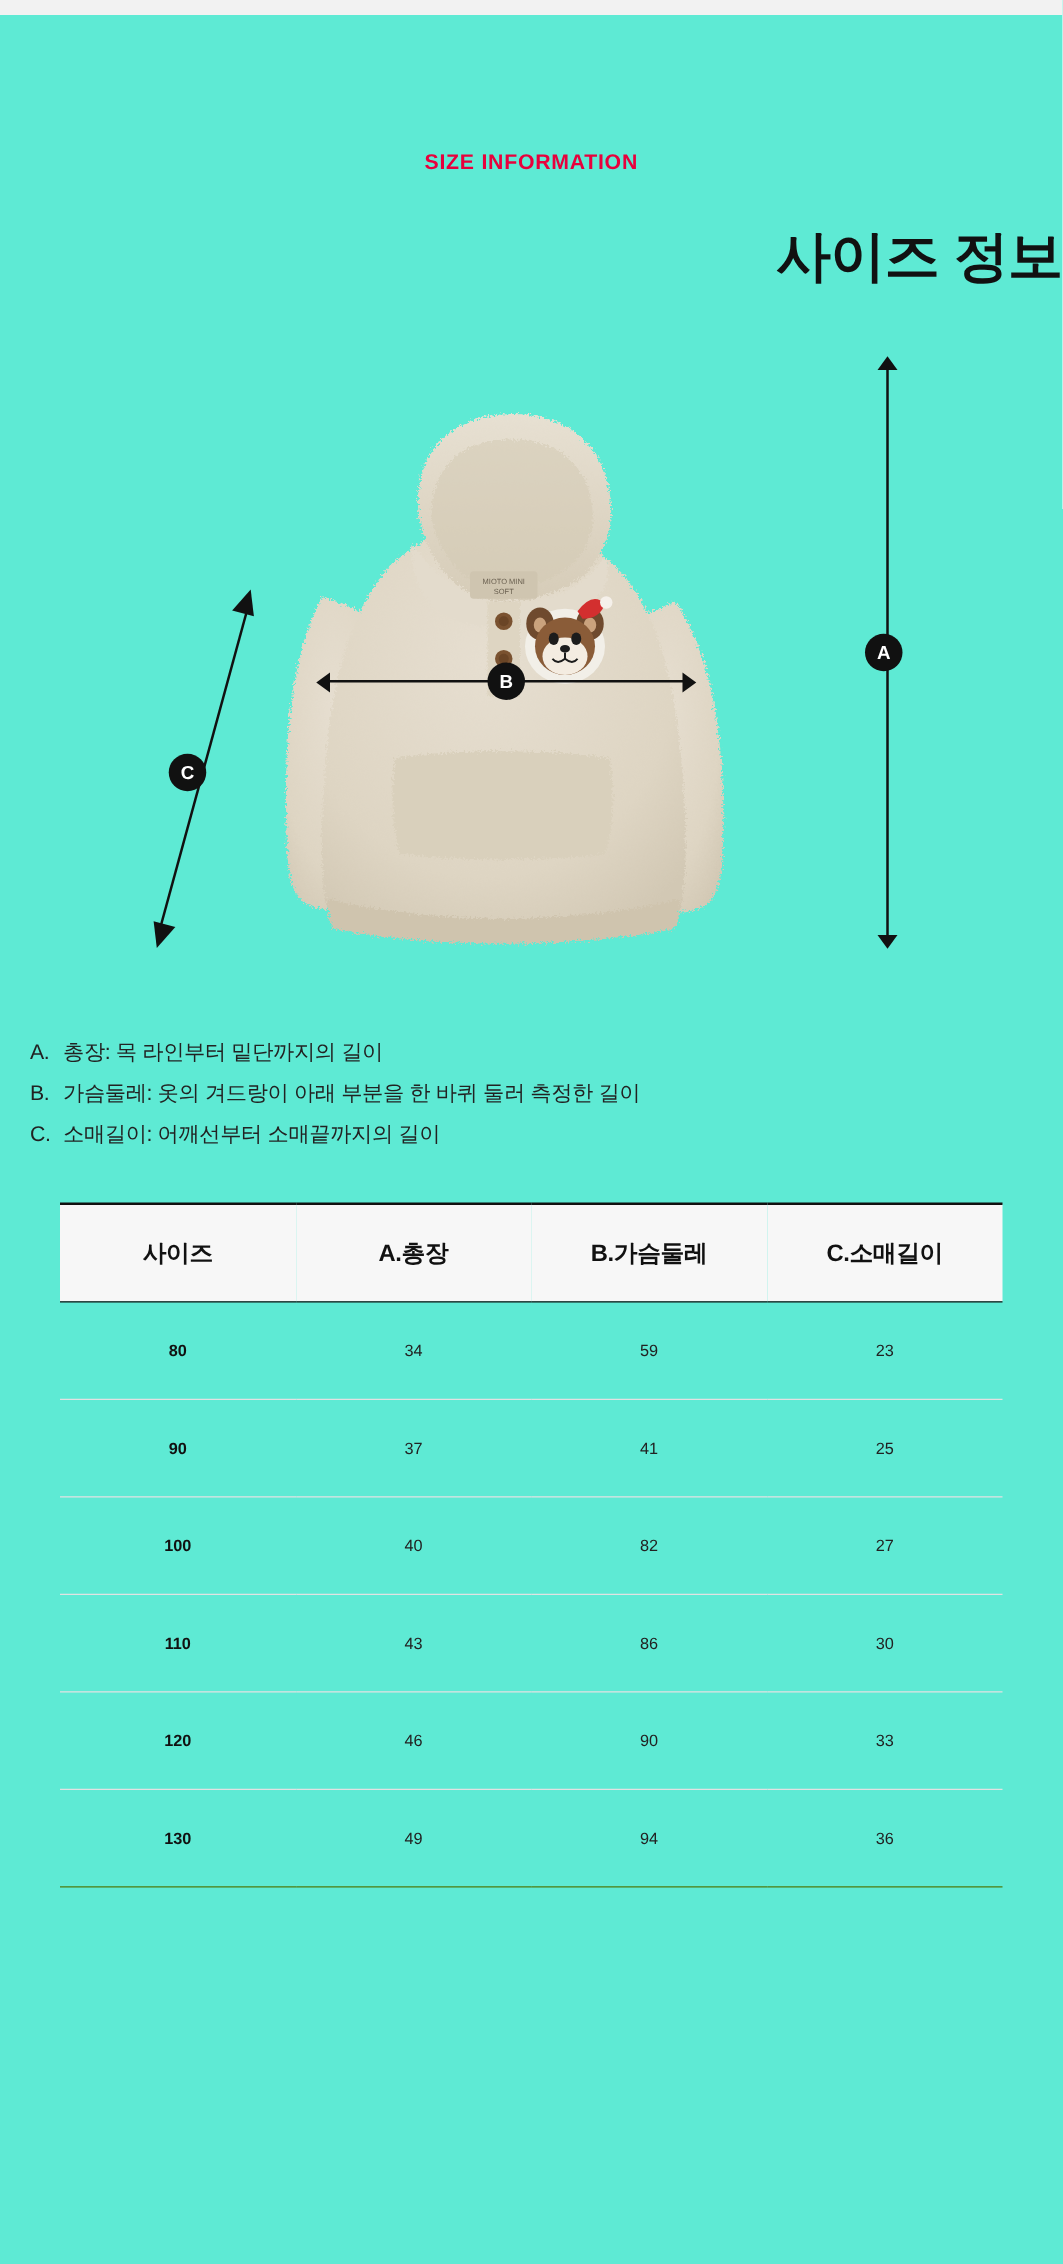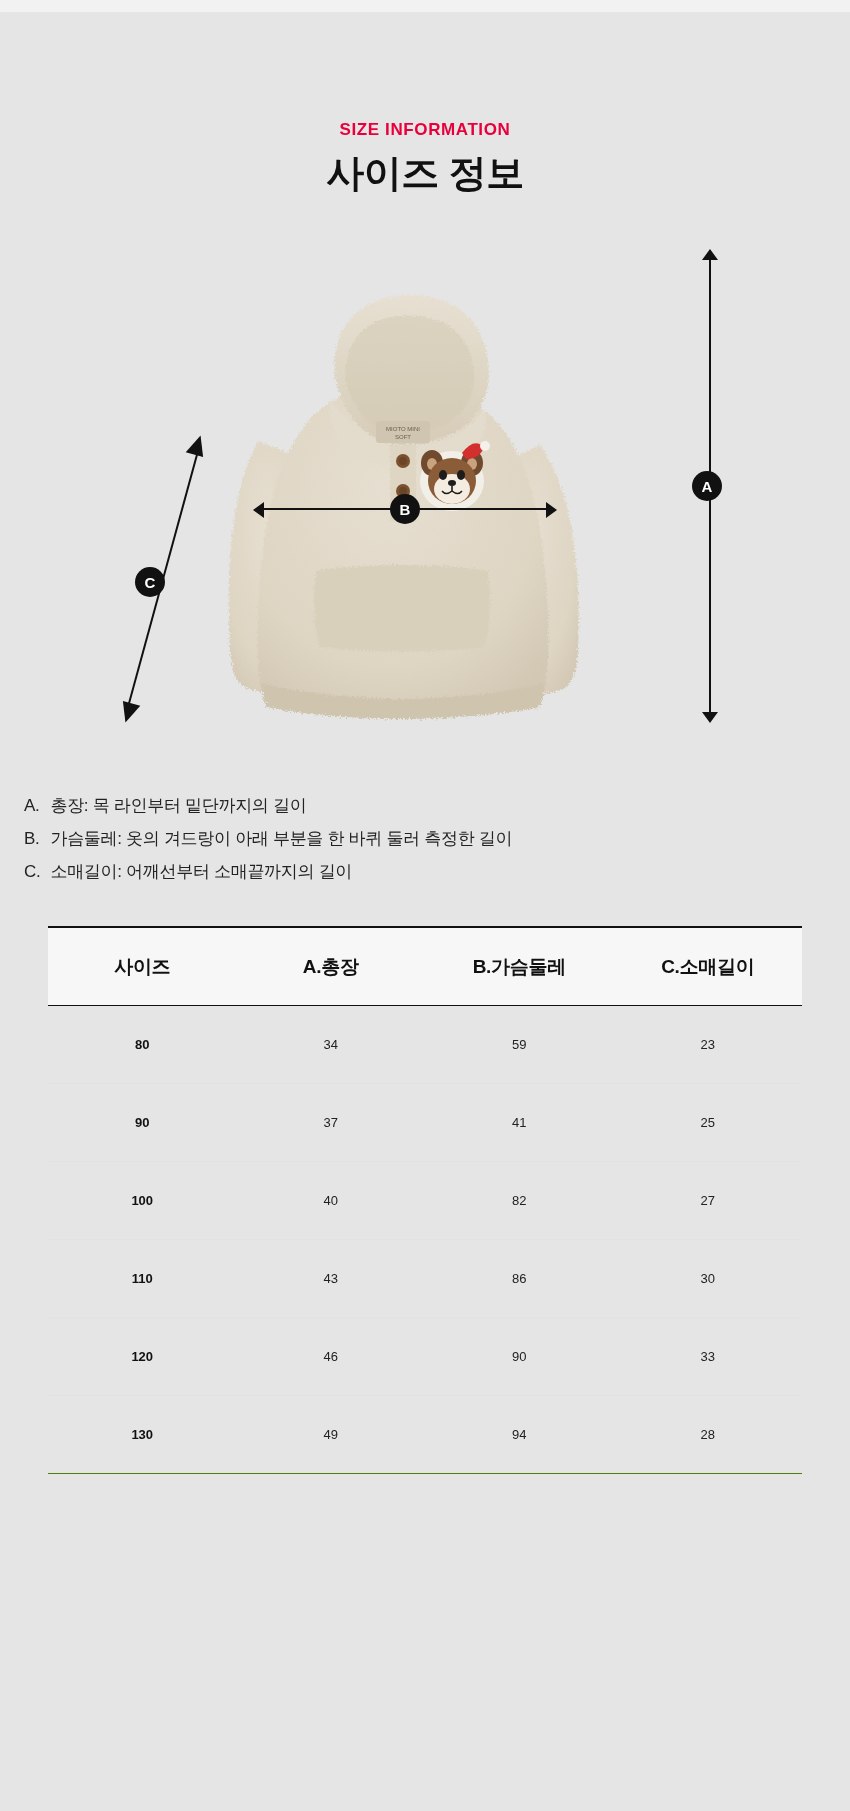--- a/index.html
+++ b/index.html
@@ -12,21 +12,21 @@
     width: 850px;
     min-height: 1811px;
     font-family: "Liberation Sans", sans-serif;
     color: #1a1a1a;
     position: relative;
   }
 
   .page {
     width: 850px;
     min-height: 1811px;
-    background: #e5e5e5;
+    background: #5eead4;
     position: relative;
     padding-top: 0;
   }
 
   .topbar {
     width: 100%;
     height: 12px;
     background: #f2f2f2;
   }
 
@@ -35,25 +35,26 @@
     text-align: center;
     padding-top: 108px;
   }
   .eyebrow {
     color: #e8003c;
     font-size: 17px;
     font-weight: bold;
     letter-spacing: 0.6px;
   }
   .title {
-    margin-top: 8px;
-    font-size: 38px;
+    margin-top: 36px;
+    font-size: 44px;
     font-weight: bold;
     letter-spacing: -0.5px;
     color: #111111;
+    text-align: right;
   }
 
   
   .figure {
     position: relative;
     width: 850px;
     height: 520px;
     margin-top: 50px;
   }
 
@@ -365,20 +366,20 @@
         <tr>
           <td class="sz">120</td>
           <td>46</td>
           <td>90</td>
           <td>33</td>
         </tr>
         <tr>
           <td class="sz">130</td>
           <td>49</td>
           <td>94</td>
-          <td>28</td>
+          <td>36</td>
         </tr>
       </tbody>
     </table>
   </div>
 
   <div class="bottom-space"></div>
 </div>
 
 </body></html>

